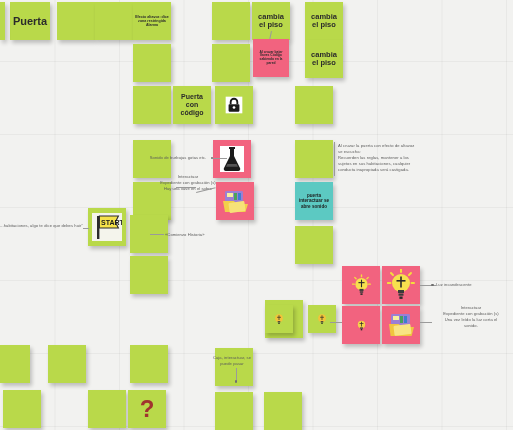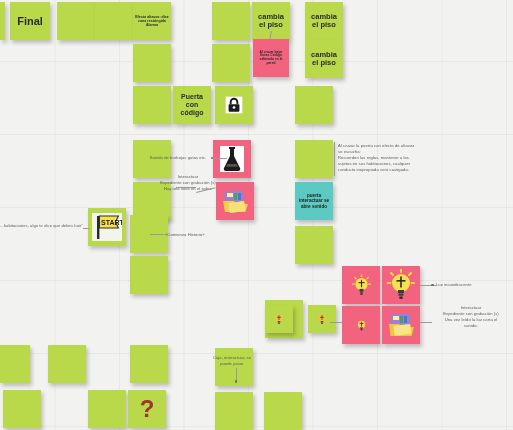--- a/index.html
+++ b/index.html
@@ -49,21 +49,21 @@
   .dot{position:absolute;width:2.6px;height:2.6px;border-radius:50%;background:#6f6f6f;}
   svg{display:block;}
 </style>
 </head>
 <body>
 
 <div id="canvas"></div>
 
 <div id="notes-layer">
     <div class="note green" id="n-final" style="left: 10px; top: 2px; width: 40px; height: 38px;">
-      <span class="txt" style="font-size: 11px;">Final</span>
+      <span class="txt" style="font-size: 11px;">Puerta</span>
     </div>
     <div class="note green" id="n-g2" style="left: 57px; top: 2px; width: 38px; height: 38px;"></div>
     <div class="note green" id="n-g3" style="left: 95px; top: 2px; width: 38px; height: 38px;"></div>
     <div class="note green" id="n-efecto" style="left: 133px; top: 2px; width: 38px; height: 38px;">
       <span class="txt" style="font-size: 3.6px;">Efecto altavoz: dice zona restringida Alarma</span>
     </div>
     <div class="note green" id="n-g5" style="left: 212px; top: 2px; width: 38px; height: 38px;"></div>
     <div class="note green" id="n-cambia1" style="left: 252px; top: 2px; width: 38px; height: 38px;">
       <span class="txt" style="font-size: 7.5px;">cambia el piso</span>
     </div>

